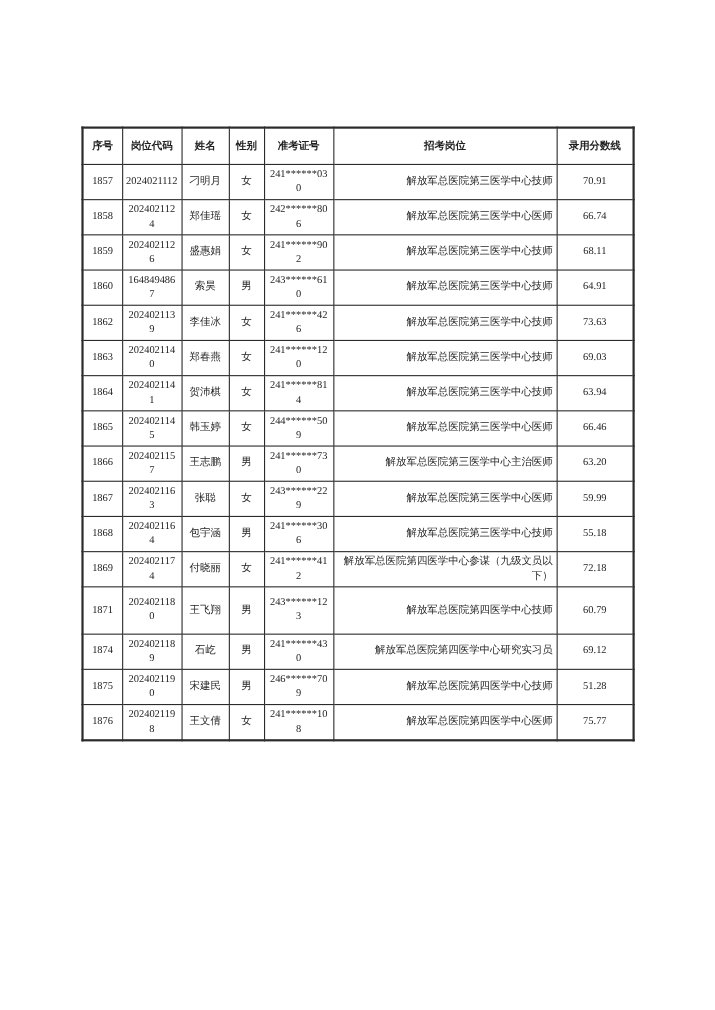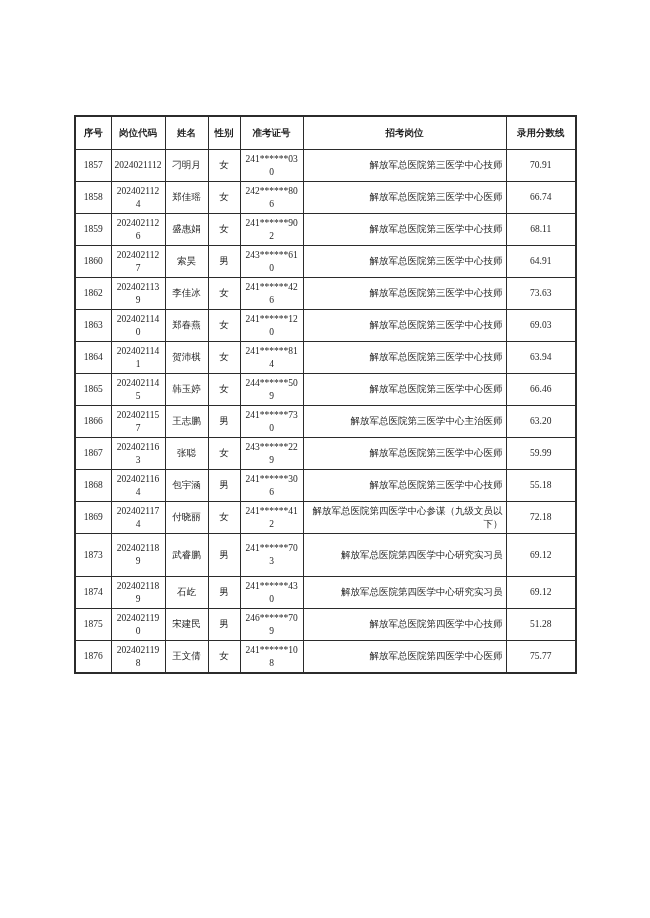--- a/index.html
+++ b/index.html
@@ -104,21 +104,21 @@
           <td>1859</td>
           <td>2024021126</td>
           <td>盛惠娟</td>
           <td>女</td>
           <td>241******902</td>
           <td class="left">解放军总医院第三医学中心技师</td>
           <td>68.11</td>
         </tr>
         <tr>
           <td>1860</td>
-          <td>2024021127</td>
+          <td>1648494867</td>
           <td>索昊</td>
           <td>男</td>
           <td>243******610</td>
           <td class="left">解放军总医院第三医学中心技师</td>
           <td>64.91</td>
         </tr>
         <tr>
           <td>1862</td>
           <td>2024021139</td>
           <td>李佳冰</td>
@@ -184,27 +184,27 @@
         <tr>
           <td>1869</td>
           <td>2024021174</td>
           <td>付晓丽</td>
           <td>女</td>
           <td>241******412</td>
           <td class="left">解放军总医院第四医学中心参谋（九级文员以下）</td>
           <td>72.18</td>
         </tr>
         <tr>
-          <td>1873</td>
-          <td>2024021189</td>
-          <td>武睿鹏</td>
-          <td>男</td>
-          <td>241******703</td>
-          <td class="left">解放军总医院第四医学中心研究实习员</td>
-          <td>69.12</td>
+          <td>1871</td>
+          <td>2024021180</td>
+          <td>王飞翔</td>
+          <td>男</td>
+          <td>243******123</td>
+          <td class="left">解放军总医院第四医学中心技师</td>
+          <td>60.79</td>
         </tr>
         <tr>
           <td>1874</td>
           <td>2024021189</td>
           <td>石屹</td>
           <td>男</td>
           <td>241******430</td>
           <td class="left">解放军总医院第四医学中心研究实习员</td>
           <td>69.12</td>
         </tr>

